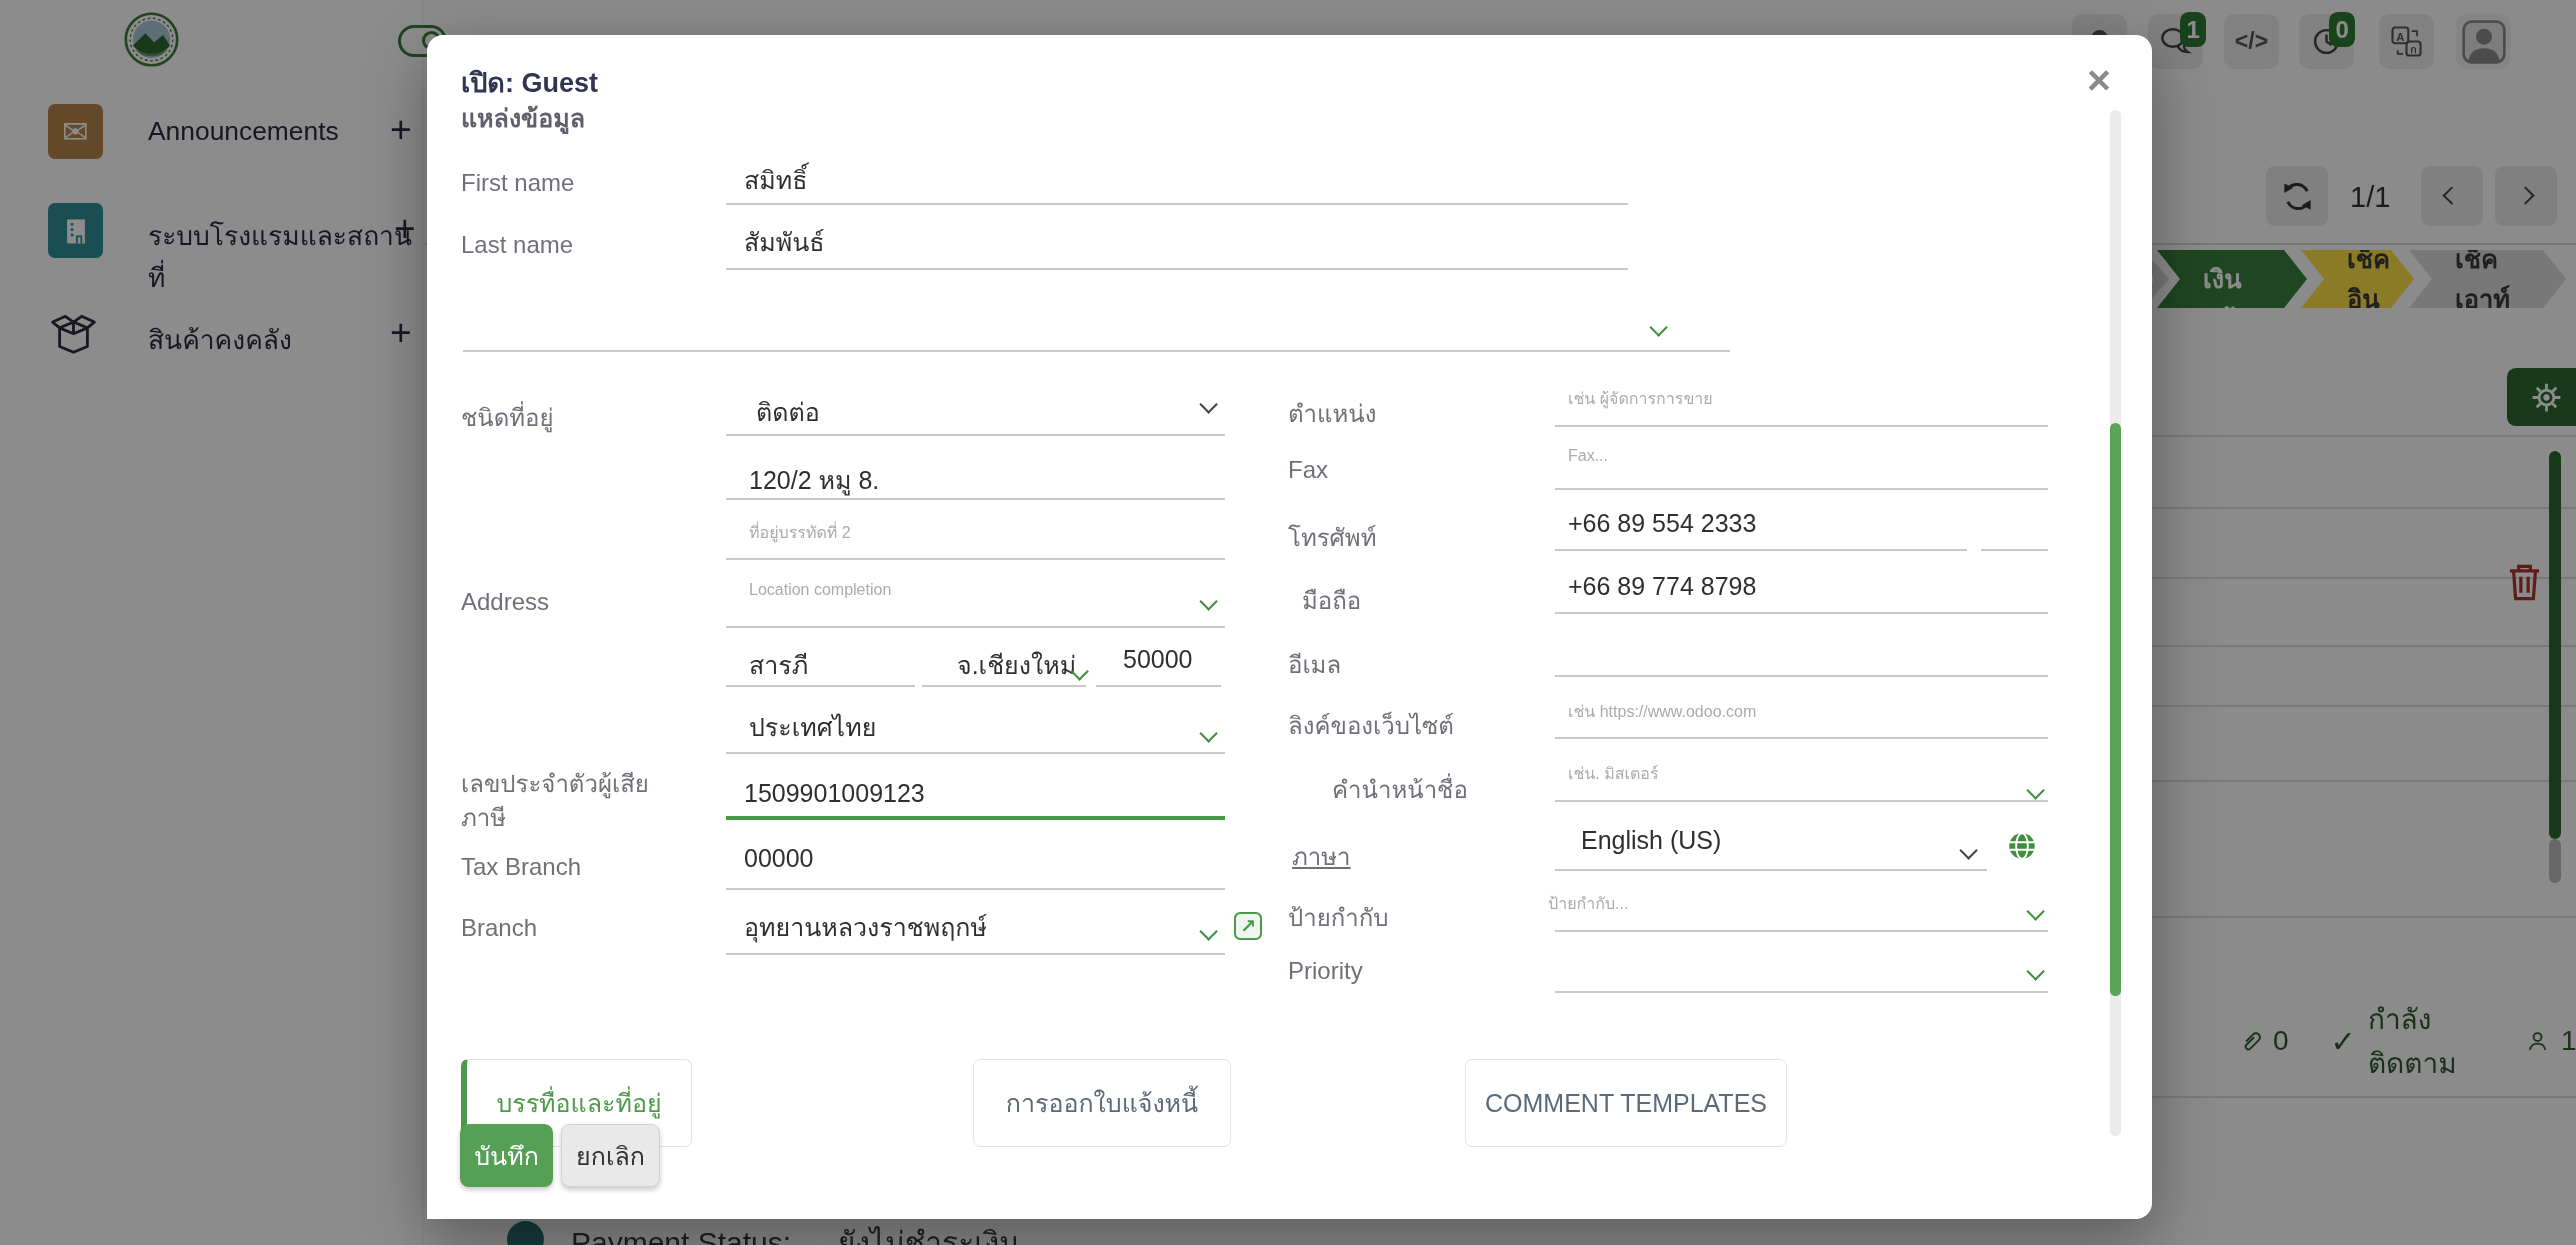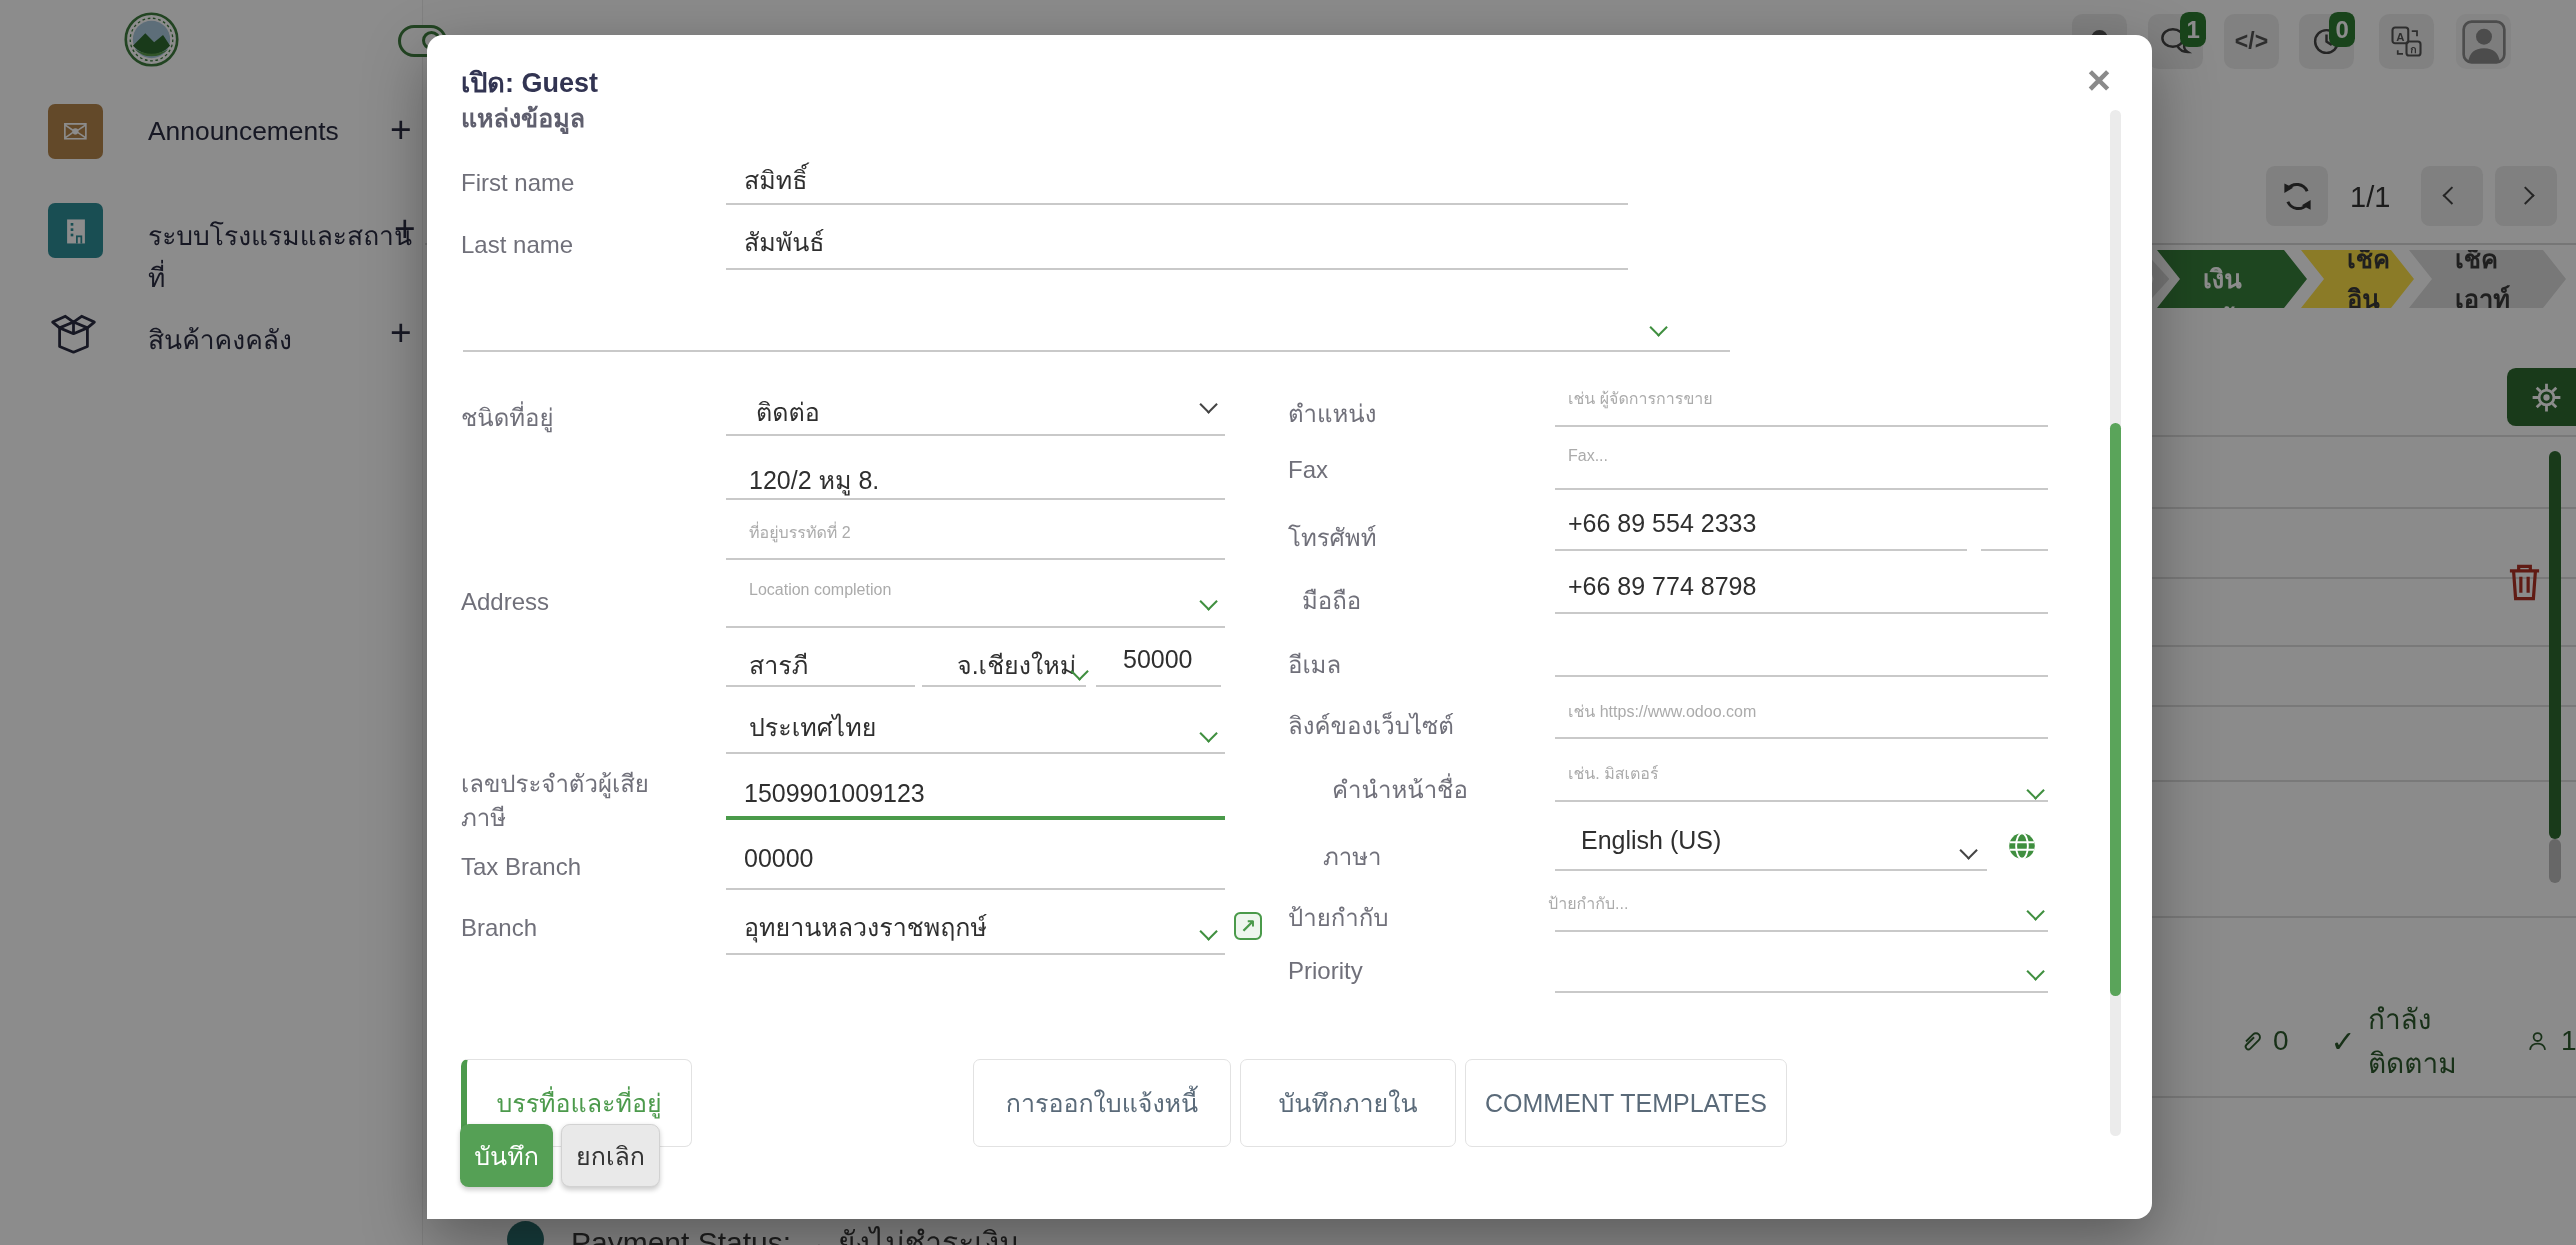--- a/index.html
+++ b/index.html
@@ -307,21 +307,21 @@
 
     <span class="lbl" style="left:861px; top:671px;">ลิงค์ของเว็บไซต์</span>
     <span class="ph" style="left:1141px; top:664px;">เช่น https://www.odoo.com</span>
     <div class="ul" style="left:1128px; top:702px; width:493px;"></div>
 
     <span class="lbl" style="left:861px; top:735px;margin-left:44px;">คำนำหน้าชื่อ</span>
     <span class="ph" style="left:1141px; top:726px;">เช่น. มิสเตอร์</span>
     <span class="chev green abs" style="left:1602px; top:749px;"></span>
     <div class="ul" style="left:1128px; top:765px; width:493px;"></div>
 
-    <span class="lbl" style="left:896px; top:802px;">ภาษา</span>
+    <span class="lbl" style="left:865px; top:802px;text-decoration:underline;">ภาษา</span>
     <span class="val" style="left:1154px; top:791px;">English (US)</span>
     <span class="chev abs" style="left:1535px; top:809px;"></span>
     <svg class="abs" style="left:1579px; top:795px;" width="32" height="32" viewBox="0 0 30 30">
       <circle cx="15" cy="15" r="12" fill="#3f8f3f"></circle>
       <ellipse cx="15" cy="15" rx="5.5" ry="12" fill="none" stroke="#fff" stroke-width="1.8"></ellipse>
       <path d="M3.5 11.5h23 M3.5 18.5h23" stroke="#fff" stroke-width="1.8" fill="none"></path>
     </svg>
     <div class="ul" style="left:1128px; top:834px; width:432px;"></div>
 
     <span class="lbl" style="left:861px; top:863px;">ป้ายกำกับ</span>
@@ -329,21 +329,20 @@
     <span class="chev green abs" style="left:1602px; top:870px;"></span>
     <div class="ul" style="left:1128px; top:895px; width:493px;"></div>
 
     <span class="lbl" style="left:861px; top:922px;">Priority</span>
     <span class="val" style="left:1141px; top:916px;"></span>
     <span class="chev green abs" style="left:1602px; top:930px;"></span>
     <div class="ul" style="left:1128px; top:956px; width:493px;"></div>
 
     <div class="tab active" style="left:34px;  width:231px;">บรรทื่อและที่อยู่</div>
     <div class="tab" style="left:546px; width:258px;">การออกใบแจ้งหนี้</div>
-    <div class="tab" style="left:813px; width:216px;">บันทึกภายใน</div>
     <div class="tab" style="left:1038px; width:322px;">COMMENT TEMPLATES</div>
 
     <div class="abs" style="left:0; top:1112px; width:1674px; height:72px; background:#fff;"></div>
     <div class="btn save" style="left:33px; width:93px;">บันทึก</div>
     <div class="btn cancel" style="left:134px; width:99px;">ยกเลิก</div>
   </div>
 </div>
 
 
 </body></html>

